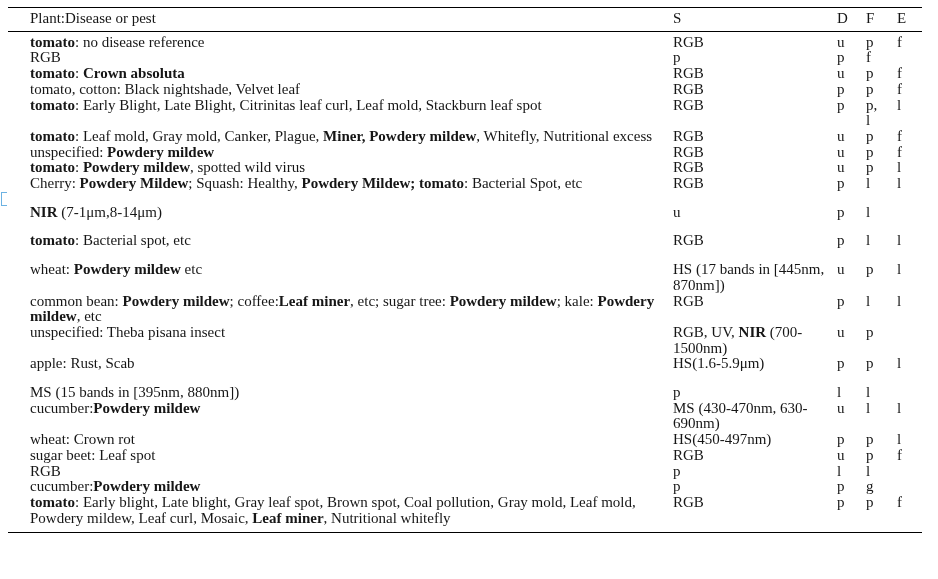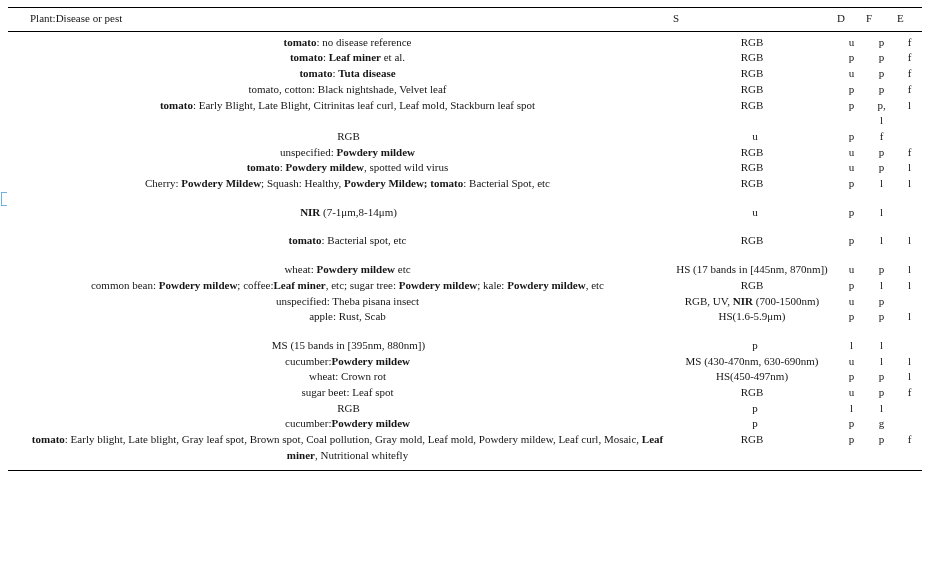--- a/index.html
+++ b/index.html
@@ -2,21 +2,21 @@
 <html><head>
 <meta charset="utf-8">
 <style>
   html, body { margin: 0; padding: 0; background: #ffffff; }
   .page {
     position: relative;
     width: 934px;
     height: 579px;
     background: #ffffff;
     font-family: "Liberation Serif", "DejaVu Serif", serif;
-    font-size: 11px;
+    font-size: 15px;
     line-height: 15.7px;
     color: #161616;
     overflow: hidden;
   }
   .annot {
     position: absolute;
     left: 1px;
     top: 192px;
     width: 5px;
     height: 12px;
@@ -35,21 +35,21 @@
     display: grid;
     grid-template-columns: 22px 643px 164px 29px 31px 1fr;
     align-items: start;
   }
   .row.gap { margin-top: 13px; }
   .row.header { padding: 3px 0 4px 0; }
   .cell { display: block; }
   .cell.plant { padding-right: 8px; }
   .cell.s { padding-right: 6px; }
   .cell.f { white-space: pre-line; }
-  .tbody { padding-top: 3px; padding-bottom: 6px; text-align: center; }
+  .tbody { padding-top: 3px; padding-bottom: 6px; }
   .b { font-weight: bold; }
 </style>
 </head>
 <body>
 
 <div class="page">
 
   <span class="annot"></span>
 
   <div class="table">
@@ -70,29 +70,28 @@
         <div class="row">
     <span class="cell padcell"></span>
     <span class="cell plant"><span class="b">tomato</span><span>: no disease reference</span></span>
     <span class="cell s"><span>RGB</span></span>
     <span class="cell d"><span>u</span></span>
     <span class="cell f"><span>p</span></span>
     <span class="cell e"><span>f</span></span>
   </div>
         <div class="row">
     <span class="cell padcell"></span>
-    <span class="cell plant"><span class="b">tomato</span><span>: </span><span class="b">Leaf miner</span><span> et al.</span></span>
-    <span class="cell s"><span>RGB</span></span>
-    <span class="cell d"><span>p</span></span>
-    <span class="cell f"><span>p</span></span>
-    <span class="cell e"><span>f</span></span>
-  </div>
-        <div class="row">
-    <span class="cell padcell"></span>
-    <span class="cell plant"><span class="b">tomato</span><span>: </span><span class="b">Tuta disease</span></span>
+    <span class="cell s"><span>RGB</span></span>
+    <span class="cell d"><span>p</span></span>
+    <span class="cell f"><span>p</span></span>
+    <span class="cell e"><span>f</span></span>
+  </div>
+        <div class="row">
+    <span class="cell padcell"></span>
+    <span class="cell plant"><span class="b">tomato</span><span>: </span><span class="b">Crown absoluta</span></span>
     <span class="cell s"><span>RGB</span></span>
     <span class="cell d"><span>u</span></span>
     <span class="cell f"><span>p</span></span>
     <span class="cell e"><span>f</span></span>
   </div>
         <div class="row">
     <span class="cell padcell"></span>
     <span class="cell plant"><span>tomato, cotton: Black nightshade, Velvet leaf</span></span>
     <span class="cell s"><span>RGB</span></span>
     <span class="cell d"><span>p</span></span>
@@ -103,20 +102,21 @@
     <span class="cell padcell"></span>
     <span class="cell plant"><span class="b">tomato</span><span>: Early Blight, Late Blight, Citrinitas leaf curl, Leaf mold, Stackburn leaf spot</span></span>
     <span class="cell s"><span>RGB</span></span>
     <span class="cell d"><span>p</span></span>
     <span class="cell f"><span>p,
 l</span></span>
     <span class="cell e"><span>l</span></span>
   </div>
         <div class="row">
     <span class="cell padcell"></span>
+    <span class="cell plant"><span class="b">tomato</span><span>: Leaf mold, Gray mold, Canker, Plague, </span><span class="b">Miner, Powdery mildew</span><span>, Whitefly, Nutritional excess</span></span>
     <span class="cell s"><span>RGB</span></span>
     <span class="cell d"><span>u</span></span>
     <span class="cell f"><span>p</span></span>
     <span class="cell e"><span>f</span></span>
   </div>
         <div class="row">
     <span class="cell padcell"></span>
     <span class="cell plant"><span>unspecified: </span><span class="b">Powdery mildew</span></span>
     <span class="cell s"><span>RGB</span></span>
     <span class="cell d"><span>u</span></span>

